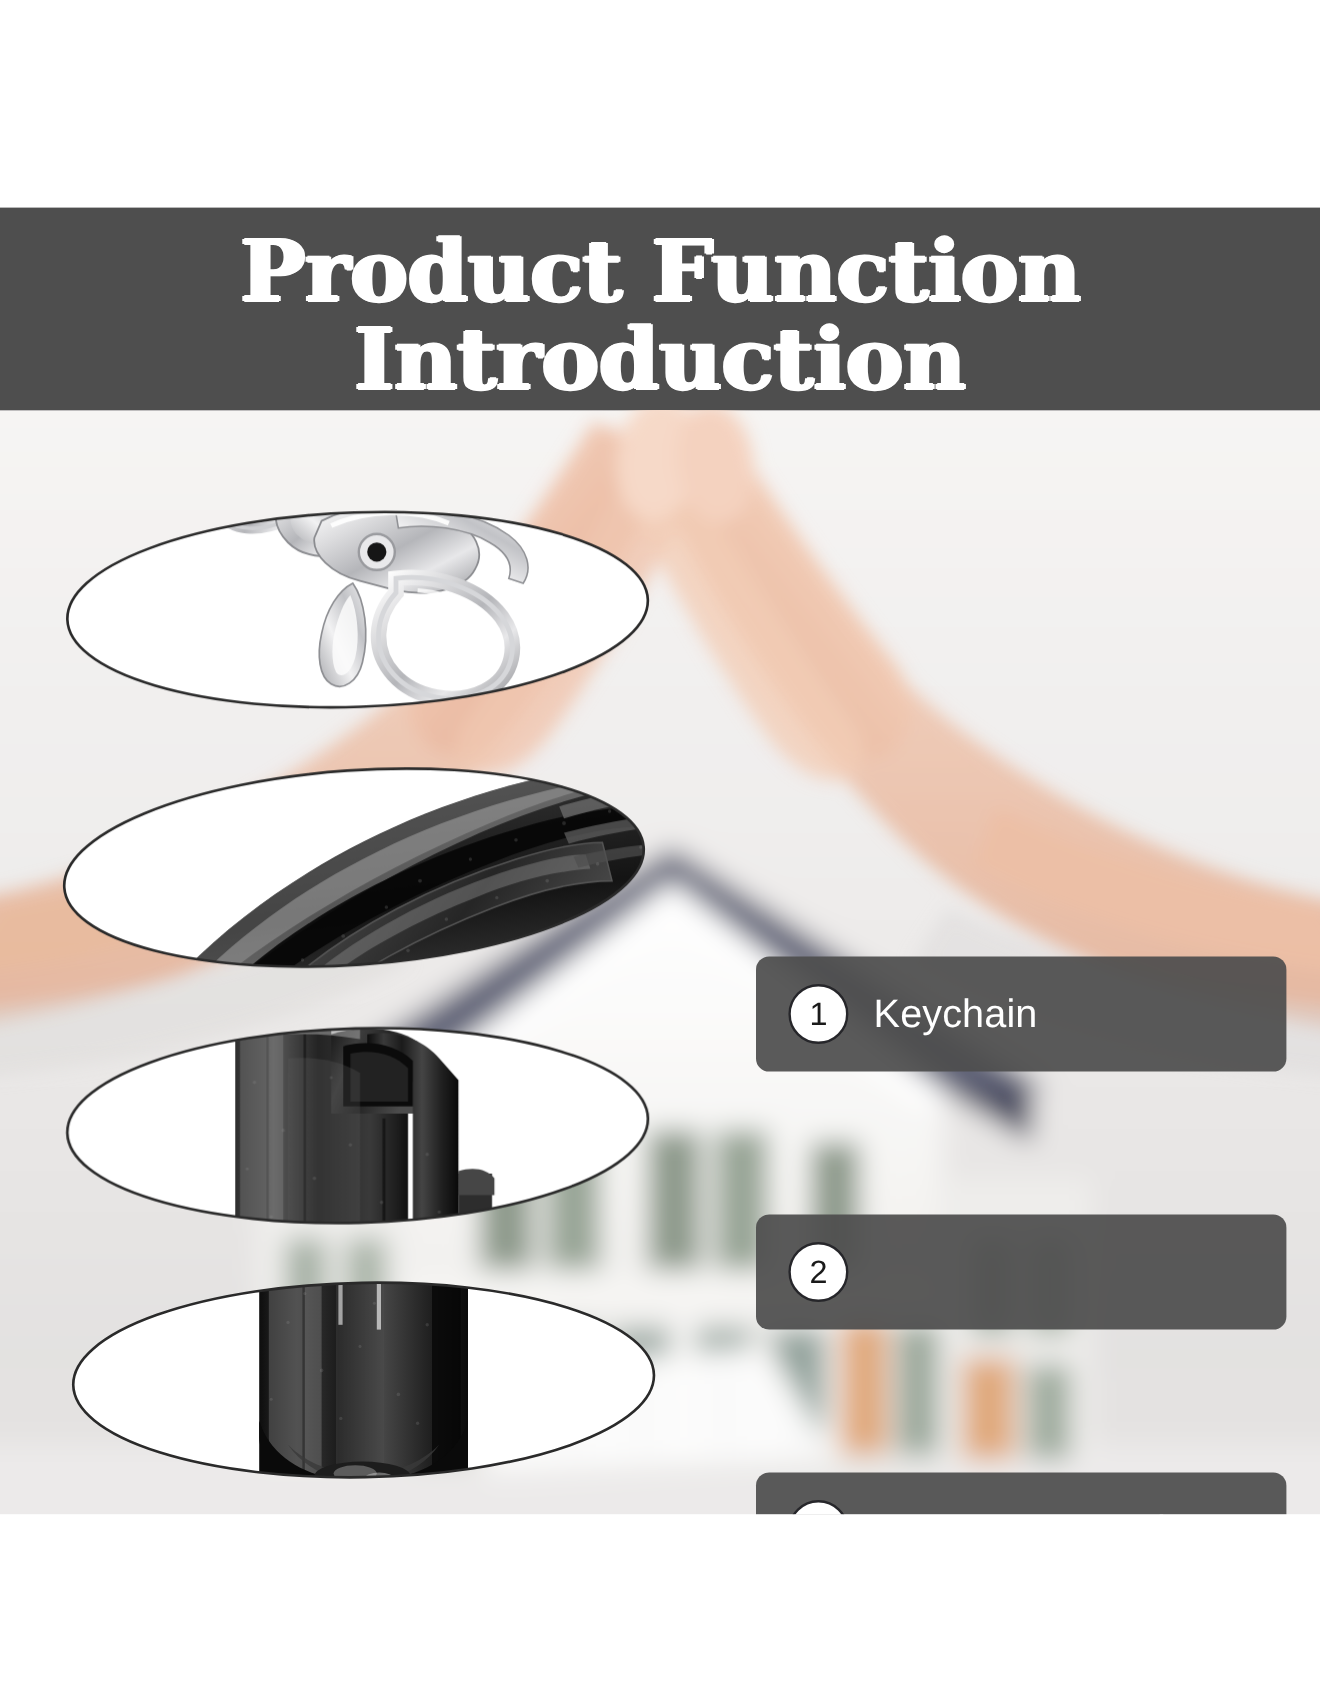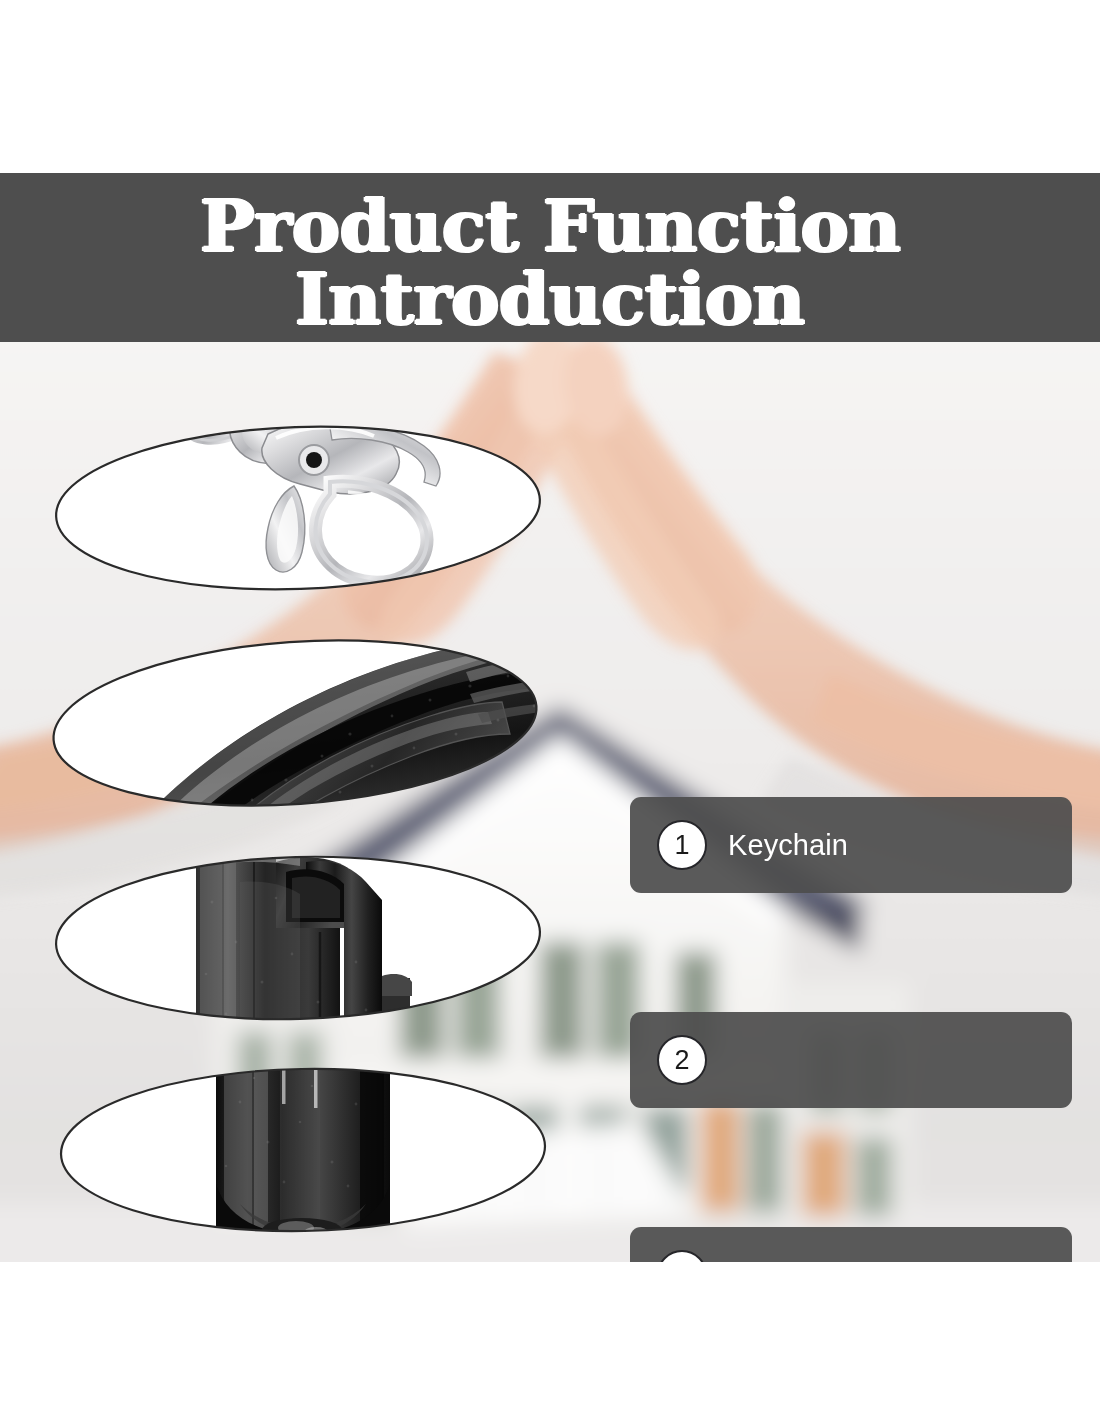--- a/index.html
+++ b/index.html
@@ -104,21 +104,21 @@
     font-weight: normal;
     display: flex;
     align-items: center;
     justify-content: center;
     box-sizing: border-box;
     line-height: 1;
   }
   .callout-label {
     color: #ffffff;
     font-family: "Liberation Sans", sans-serif;
-    font-size: 29px;
+    font-size: 33px;
     font-weight: normal;
     margin-left: 21px;
     white-space: nowrap;
     letter-spacing: 0.1px;
   }
 </style>
 </head>
 <body>
 
 <div class="top-strip"></div>

